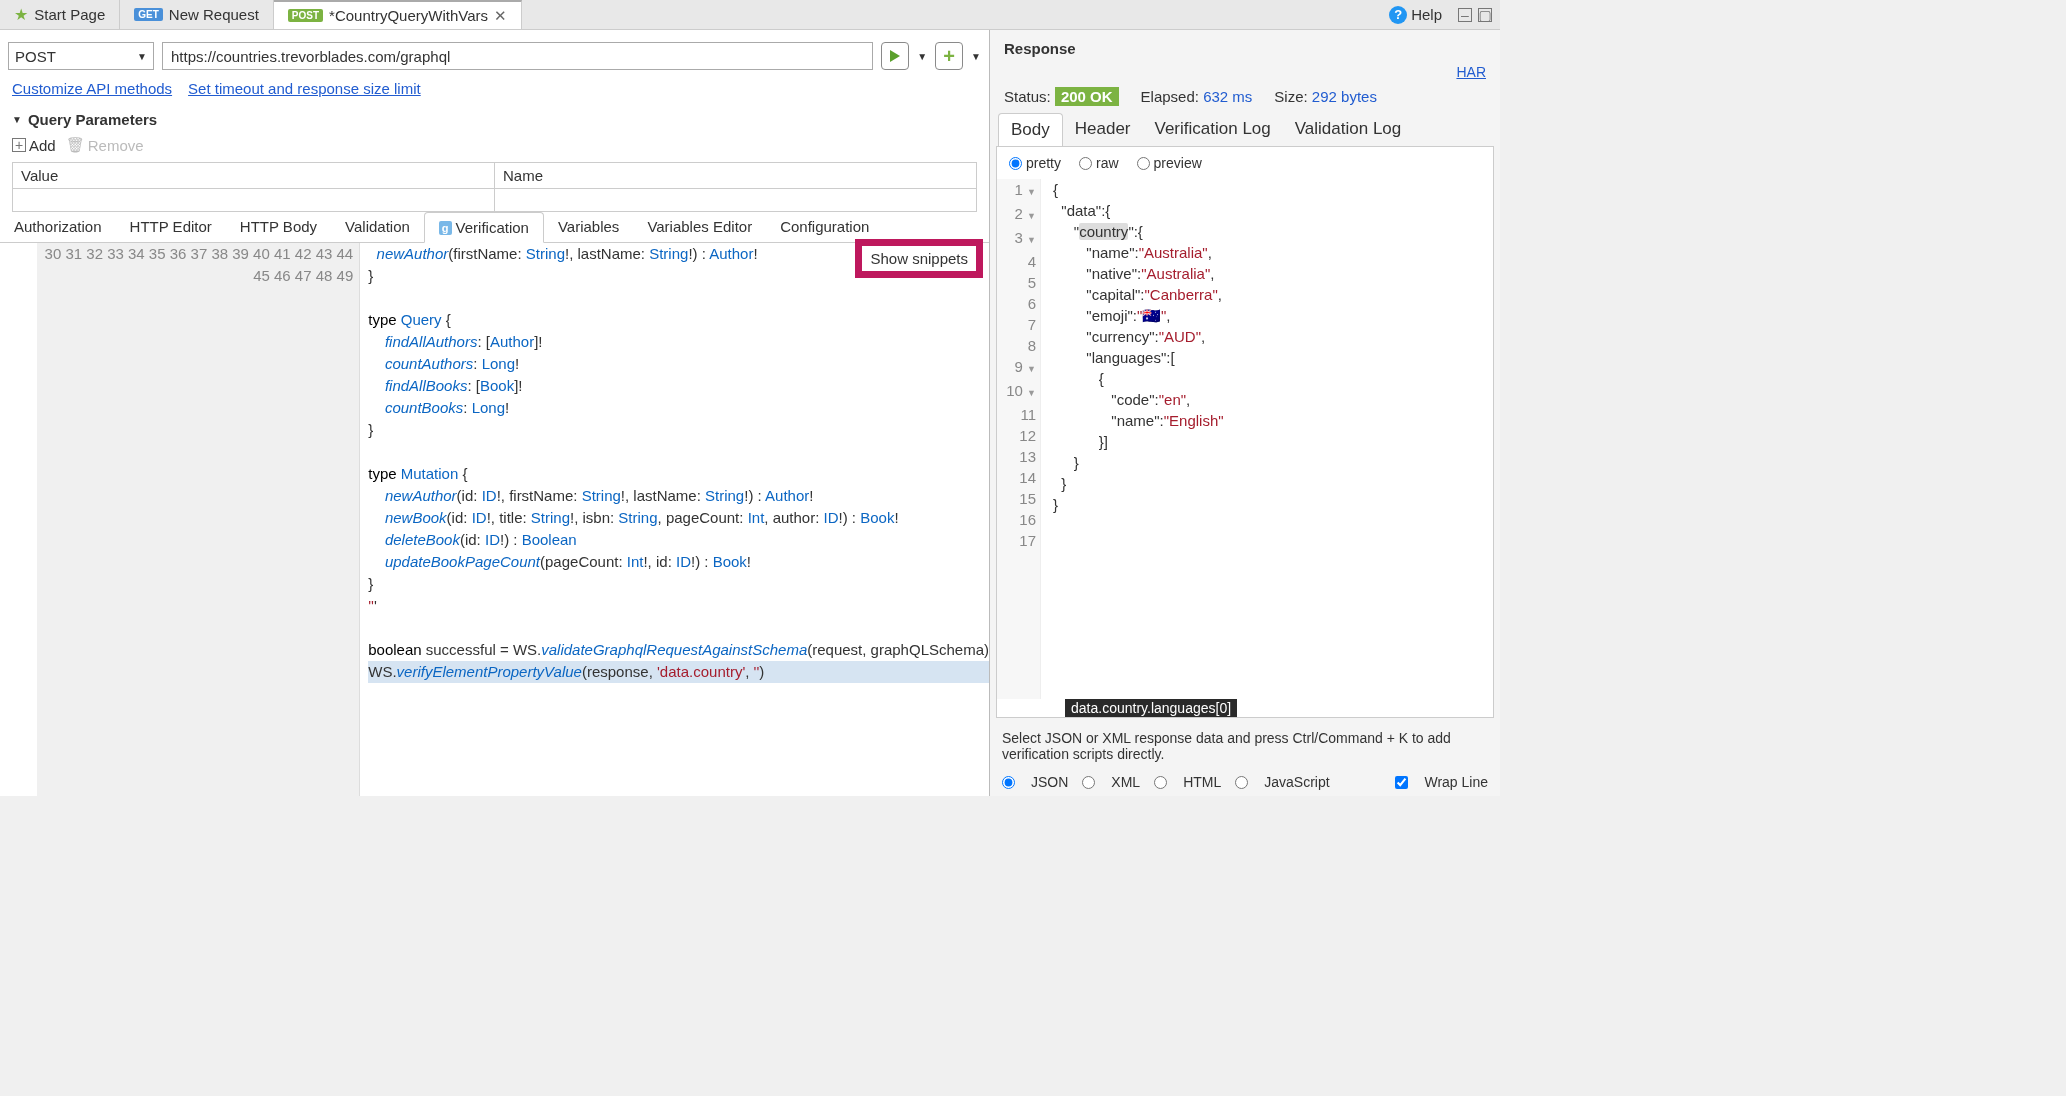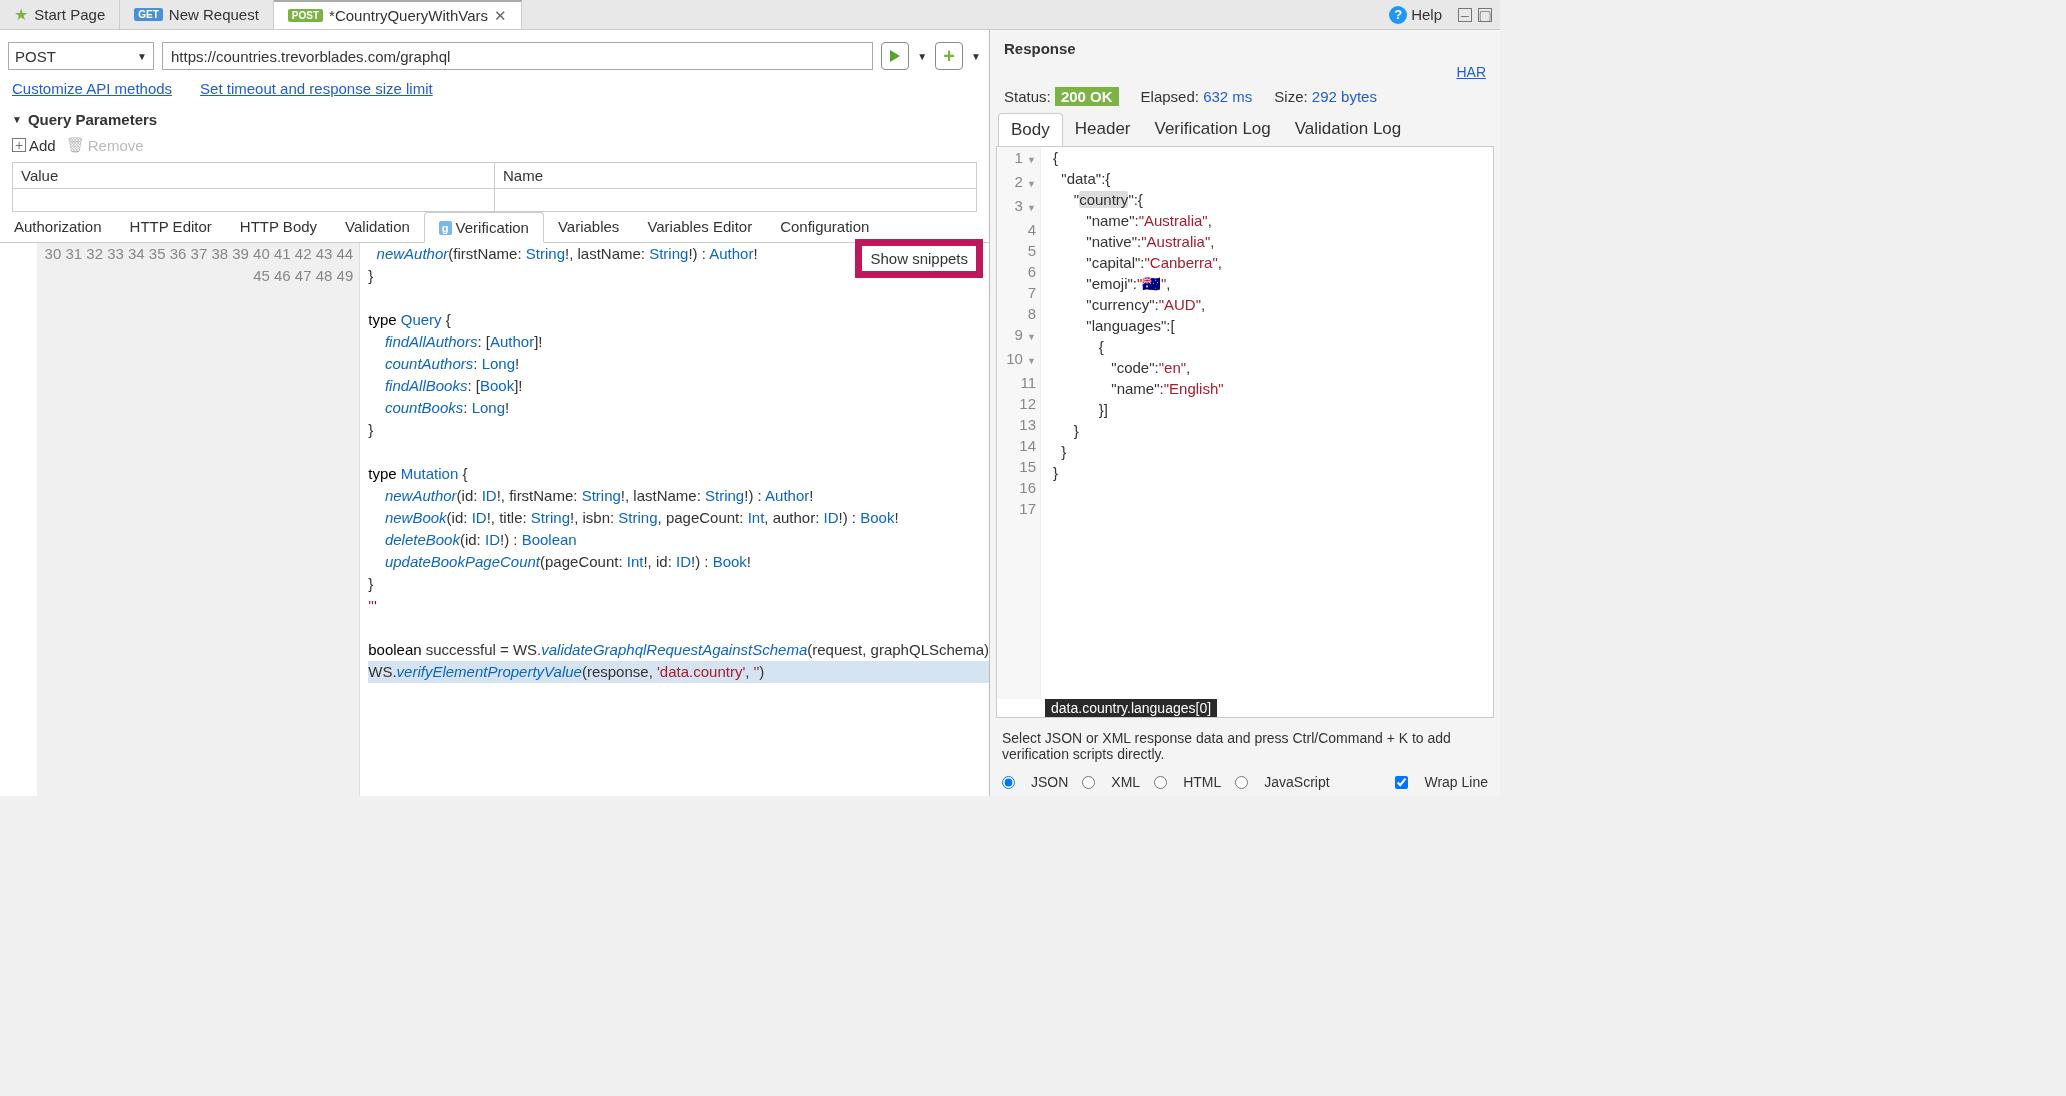--- a/index.html
+++ b/index.html
@@ -21,21 +21,21 @@
 .left { flex: 1; display: flex; flex-direction: column; border-right: 1px solid #bbb; overflow: hidden; }
 .right { width: 510px; display: flex; flex-direction: column; background: #f4f4f4; }
 
 .reqbar { display: flex; align-items: center; gap: 8px; padding: 12px 8px 6px 8px; }
 .method-sel { width: 146px; height: 28px; border: 1px solid #aaa; background: #fff; display: flex; align-items: center; padding: 0 6px; justify-content: space-between; }
 .url { flex: 1; height: 28px; border: 1px solid #aaa; padding: 0 8px; display:flex; align-items:center; }
 .runbtn { width: 28px; height: 28px; border: 1px solid #8a8a8a; border-radius: 4px; background: #fff; display: flex; align-items: center; justify-content: center; }
 .addbtn { width: 28px; height: 28px; border: 1px solid #8a8a8a; border-radius: 4px; background: #fff; display: flex; align-items: center; justify-content: center; font-size: 20px; color: #7cb342; font-weight:bold; }
 .caret { font-size: 10px; }
 
-.links { padding: 4px 12px 10px 12px; display: flex; gap: 28px; }
+.links { padding: 4px 12px 10px 12px; display: flex; gap: 16px; }
 .links a { color: #215cd0; text-decoration: underline; cursor: pointer; font-size: 15px; }
 
 .section-hd { display: flex; align-items: center; gap: 6px; padding: 4px 12px; font-weight: bold; }
 .qpbtns { display: flex; align-items: center; gap: 10px; padding: 4px 12px 8px 12px; }
 .qpbtns .add { display:flex; align-items:center; gap:3px; }
 .qpbtns .rem { color: #bbb; display:flex; align-items:center; gap:3px; }
 .qptable { margin: 0 12px; border: 1px solid #ccc; }
 .qphead { display: flex; background: #fff; border-bottom: 1px solid #ccc; }
 .qphead > div { padding: 4px 8px; flex: 1; border-right: 1px solid #ccc; }
 .qphead > div:last-child { border-right: none; }
@@ -69,21 +69,21 @@
 .resptab.active { background:#fff; border:1px solid #ccc; border-bottom:none; border-radius:4px 4px 0 0; }
 .respbody { flex:1; background:#fff; margin:0 6px 6px 6px; border:1px solid #ccc; display:flex; flex-direction:column; overflow:hidden; }
 .radio-row { display:flex; gap:18px; padding:8px 12px; align-items:center; }
 .radio-row label { display:flex; align-items:center; gap:4px; font-size:14px; }
 .jsonview { flex:1; overflow:auto; display:flex; font-family:"Menlo","Consolas",monospace; font-size:15px; line-height:21px; }
 .jgutter { width:44px; text-align:right; color:#888; padding-right:4px; background:#f7f7f7; border-right:1px solid #eee; position:relative; }
 .jtxt { padding-left:12px; white-space:pre; }
 .jk { color:#333; }
 .js { color:#a51d2d; }
 .hl { background:#ddd; border-radius:2px; }
-.path-badge { background:#2a2a2a; color:#fff; padding:1px 6px; font-size:14px; margin-left:48px; display:inline-block; }
+.path-badge { background:#2a2a2a; color:#fff; padding:1px 6px; font-size:14px; margin-left:68px; display:inline-block; }
 .hint { padding:6px 12px; font-size:14px; }
 .bottom-row { display:flex; gap:14px; padding:6px 12px; align-items:center; font-size:14px; }
 .bottom-row label { display:flex; align-items:center; gap:16px; }
 .bottom-row .spacer { flex:1; }
 
 .play-tri { width:0; height:0; border-left:10px solid #5aa02c; border-top:6px solid transparent; border-bottom:6px solid transparent; }
 .star { color:#7cb342; font-size:16px; }
 .hcircle { width:18px; height:18px; border-radius:50%; background:#2196f3; color:#fff; font-weight:bold; font-size:13px; display:inline-flex; align-items:center; justify-content:center; }
 .sqbtn { width:14px; height:14px; border:1px solid #777; display:inline-flex; align-items:center; justify-content:center; font-size:14px; color:#777; line-height:1; }
 .line49 { background: #d6e4f2; }
@@ -236,20 +236,34 @@
         <span><span class="lbl">Elapsed:</span> <span class="val">632 ms</span></span>
         <span><span class="lbl">Size:</span> <span class="val">292 bytes</span></span>
       </div>
       <div class="resptabs">
         <div class="resptab active">Body</div>
         <div class="resptab">Header</div>
         <div class="resptab">Verification Log</div>
         <div class="resptab">Validation Log</div>
       </div>
       <div class="respbody">
+        <div class="radio-row">
+          <label>
+              <input type="radio" checked="" style="">
+              <span>pretty</span>
+            </label>
+          <label>
+              <input type="radio" style="">
+              <span>raw</span>
+            </label>
+          <label>
+              <input type="radio" style="">
+              <span>preview</span>
+            </label>
+        </div>
         <div class="jsonview">
           <div class="jgutter" id="json-gutter">
               <div>1 <span style="font-size:9px;color:#999;">▼</span></div>
               <div>2 <span style="font-size:9px;color:#999;">▼</span></div>
               <div>3 <span style="font-size:9px;color:#999;">▼</span></div>
               <div>4</div>
               <div>5</div>
               <div>6</div>
               <div>7</div>
               <div>8</div>

